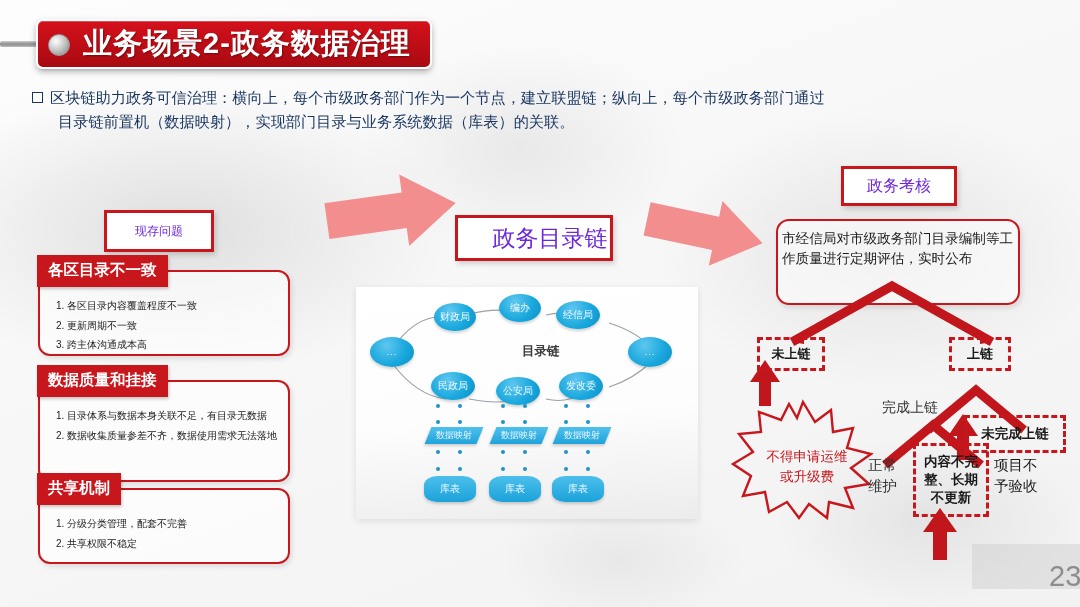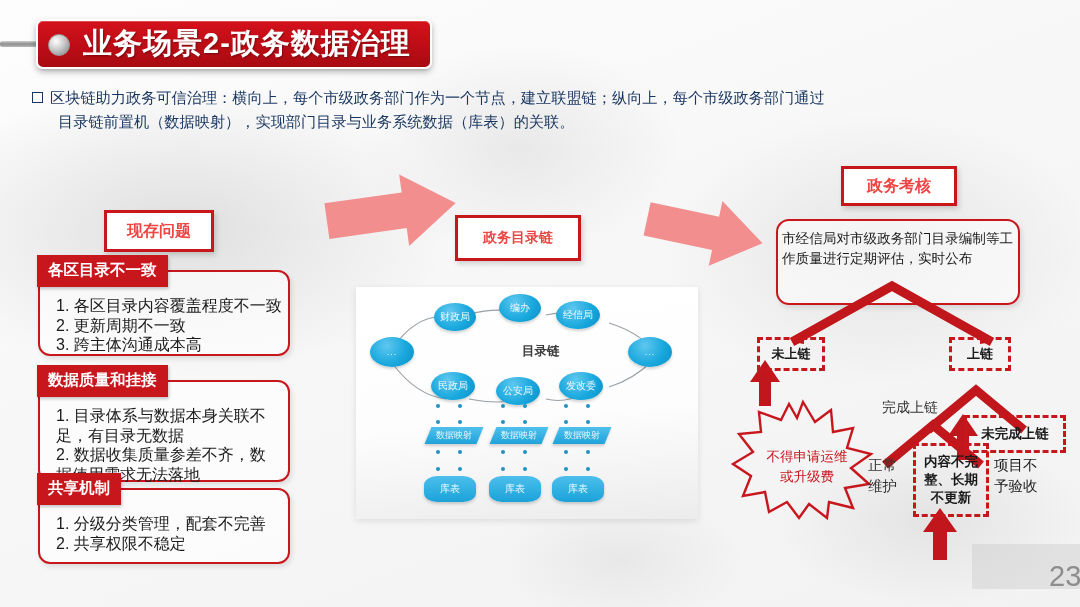--- a/index.html
+++ b/index.html
@@ -61,43 +61,43 @@
     margin:6px 7px 0 0;flex:0 0 auto;background:transparent;
   }
   .lead-body{flex:1;}
   .lead-l2{display:block;margin-left:8px;}
 
   
   .hdr-box{
     position:absolute;background:#ffffff;
     border:3px solid #c8161d;
     display:flex;align-items:center;justify-content:center;
-    font-weight:bold;color:#ef4444;
+    font-weight:normal;color:#6d28d9;
     box-shadow:2px 3px 5px rgba(0,0,0,.16);
   }
-  #hdr-current{left:104px;top:210px;width:104px;height:36px;font-size:16px;}
-  #hdr-chain  {left:455px;top:215px;width:120px;height:40px;font-size:14px;}
+  #hdr-current{left:104px;top:210px;width:104px;height:36px;font-size:12px;}
+  #hdr-chain  {left:455px;top:215px;width:120px;height:40px;font-size:23px;padding-left:32px;}
   #hdr-assess {left:841px;top:166px;width:110px;height:34px;font-size:16px;}
 
   .card{
     position:absolute;
     border:2.5px solid #c8161d;
     border-radius:12px;
     background:rgba(255,255,255,.62);
     box-shadow:2px 3px 5px rgba(0,0,0,.10);
   }
   .card-tab{
     position:absolute;left:-3px;top:-17px;
     background:#c8161d;color:#fff;font-weight:bold;font-size:15.5px;
     padding:5px 11px 6px 11px;white-space:nowrap;
     box-shadow:1px 2px 3px rgba(0,0,0,.22);
   }
   .card-body{
     padding:24px 10px 8px 16px;
-    color:#1b1b1b;font-size:16px;line-height:19.5px;
+    color:#1b1b1b;font-size:10px;line-height:19.5px;
   }
   .card-body div{white-space:nowrap;}
   #card-1{left:38px;top:270px;width:248px;height:82px;}
   #card-2{left:38px;top:380px;width:248px;height:98px;}
   #card-3{left:38px;top:488px;width:248px;height:72px;}
   #card-2 .card-body div{white-space:normal;}
 
   
   .pink-arrow{position:absolute;}
   #pink-1{left:327px;top:176px;width:130px;height:82px;transform:rotate(-8deg);}

